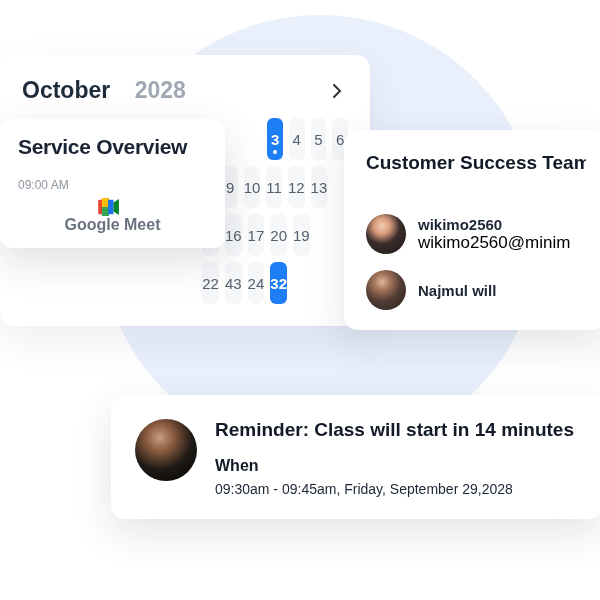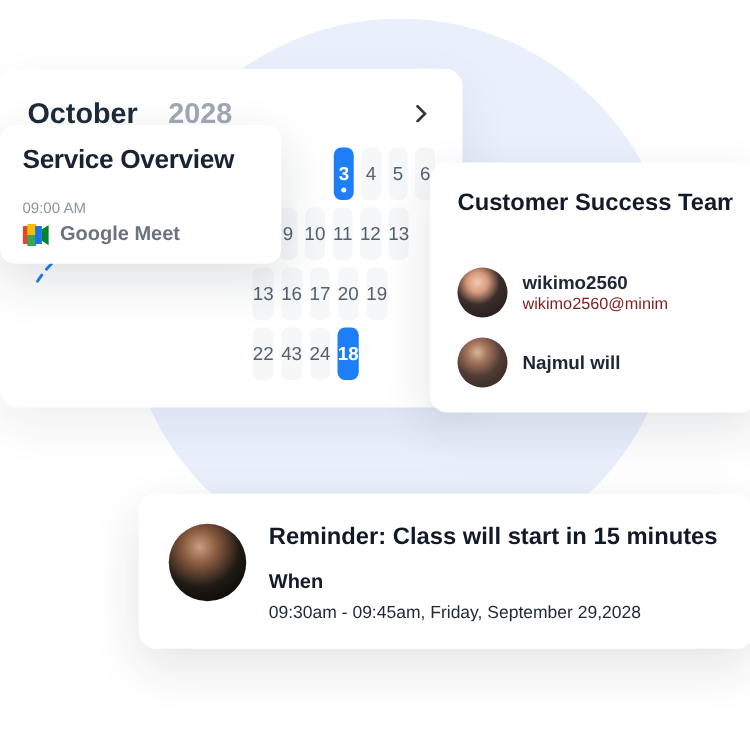--- a/index.html
+++ b/index.html
@@ -89,21 +89,21 @@
   }
   .dashed-arc {
     position: absolute;
     top: 167px; left: 20px;
     width: 170px; height: 70px;
     z-index: 5;
     pointer-events: none;
   }
   .service-card {
     position: absolute;
-    top: 100px; left: 0;
+    top: 119px; left: 0;
     width: 225px;
     background: #fff;
     border-radius: 12px;
     box-shadow: 0 14px 40px rgba(22,34,51,0.14);
     padding: 16px 18px 14px 18px;
     z-index: 6;
   }
   .service-title {
     font-size: 21px;
     font-weight: 800;
@@ -112,20 +112,21 @@
   }
   .service-time {
     font-size: 12px;
     color: #8c95a2;
     margin-top: 19px;
   }
   .gm-row {
     display: flex;
     align-items: center;
     margin-top: 6px;
+    flex-direction: column;
   }
   .gm-icon {
     width: 22px; height: 18px;
     margin-right: 8px;
   }
   .gm-label {
     font-size: 16px;
     font-weight: 700;
     color: #6a7280;
   }
@@ -166,22 +167,22 @@
     margin-right: 18px;
     background: radial-gradient(circle at 40% 30%, #c89d82 0, #8a5b3f 24%, #1f1a15 56%, #000 100%);
     flex-shrink: 0;
   }
   .cust-name {
     font-size: 15px;
     font-weight: 800;
     color: #1d2736;
   }
   .cust-email {
-    font-size: 13px;
-    color: #7f1d1d;
+    font-size: 17px;
+    color: #000000;
     white-space: nowrap;
     overflow: hidden;
     text-overflow: clip;
   }
   .reminder-card {
     position: absolute;
     top: 395px; left: 111px;
     width: 492px;
     background: #fff;
     border-radius: 14px;
@@ -263,21 +264,21 @@
           <div class="date-cell">17</div>
           <div class="date-cell">20</div>
           <div class="date-cell">19</div>
           <div class="date-cell blank"></div>
           <div class="date-cell blank"></div>
         </div>
         <div class="date-row">
           <div class="date-cell">22</div>
           <div class="date-cell">43</div>
           <div class="date-cell">24</div>
-          <div class="date-cell" style="background: rgb(30, 126, 245); color: rgb(255, 255, 255); font-weight: 700;">18</div>
+          <div class="date-cell" style="background: rgb(30, 126, 245); color: rgb(255, 255, 255); font-weight: 700;">32</div>
           <div class="date-cell blank"></div>
           <div class="date-cell blank"></div>
           <div class="date-cell blank"></div>
         </div>
       </div>
   </div>
 </div>
 
 <svg class="dashed-arc" viewBox="0 0 170 70">
   <path d="M10 58 C 40 10, 120 6, 168 6" fill="none" stroke="#1e7ef5" stroke-width="2.3" stroke-dasharray="6 6" stroke-linecap="round"></path>
@@ -311,17 +312,17 @@
     <div class="avatar av2"></div>
     <div>
       <div class="cust-name">Najmul will</div>
     </div>
   </div>
 </div>
 
 <div class="reminder-card">
   <div class="av3"></div>
   <div class="rem-body">
-    <div class="rem-title">Reminder: Class will start in 15 minutes</div>
+    <div class="rem-title">Reminder: Class will start in 14 minutes</div>
     <div class="rem-when-label">When</div>
     <div class="rem-when-val">09:30am  - 09:45am, Friday, September 29,2028</div>
   </div>
 </div>
 
 </body></html>

